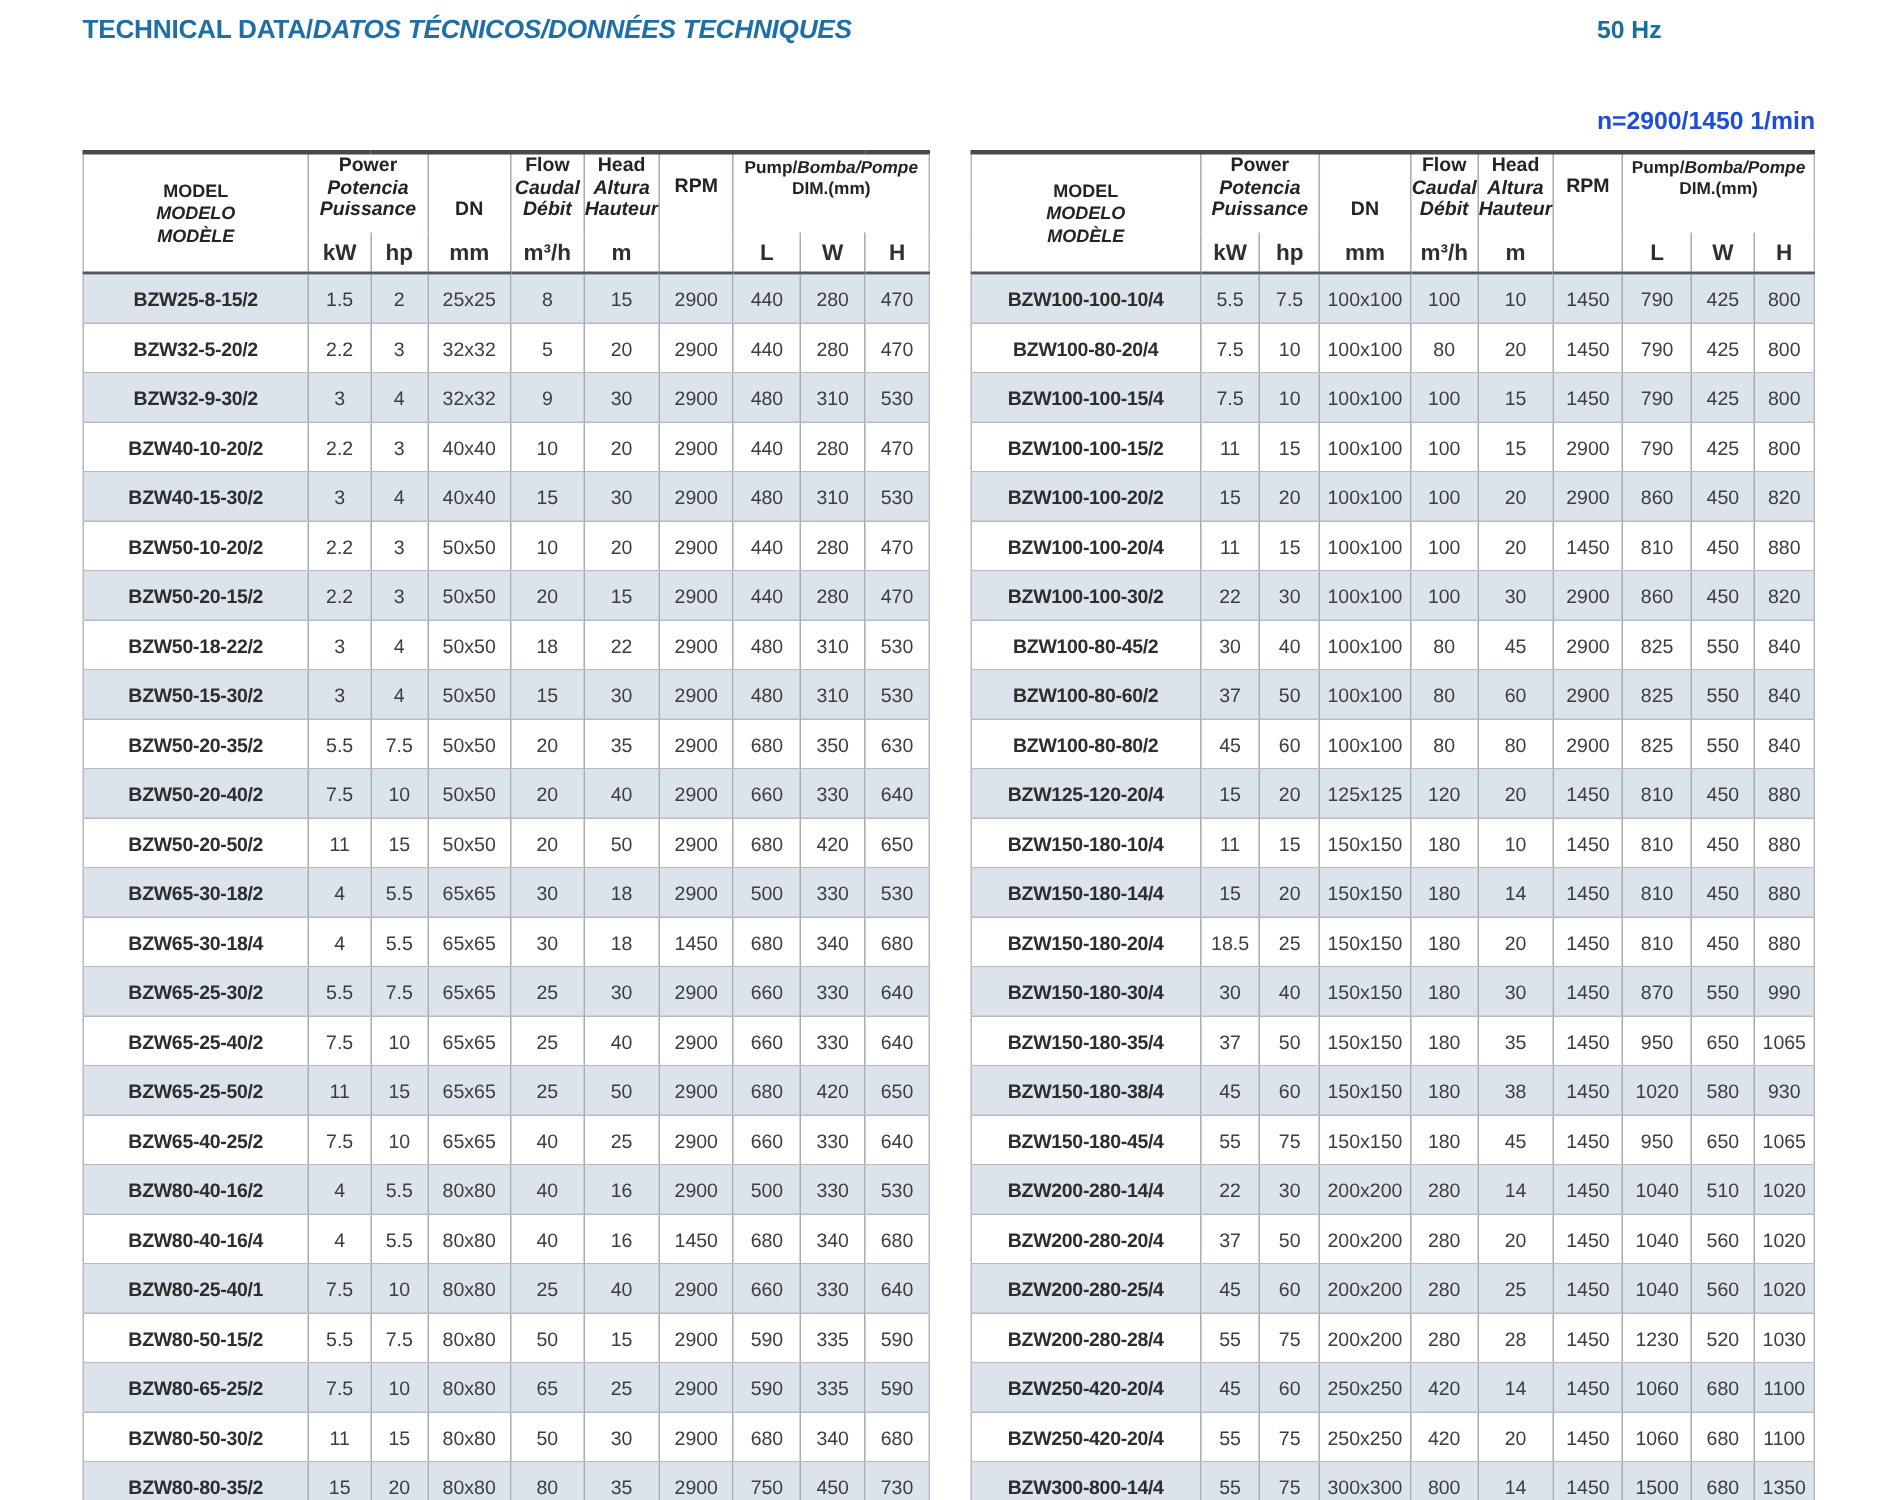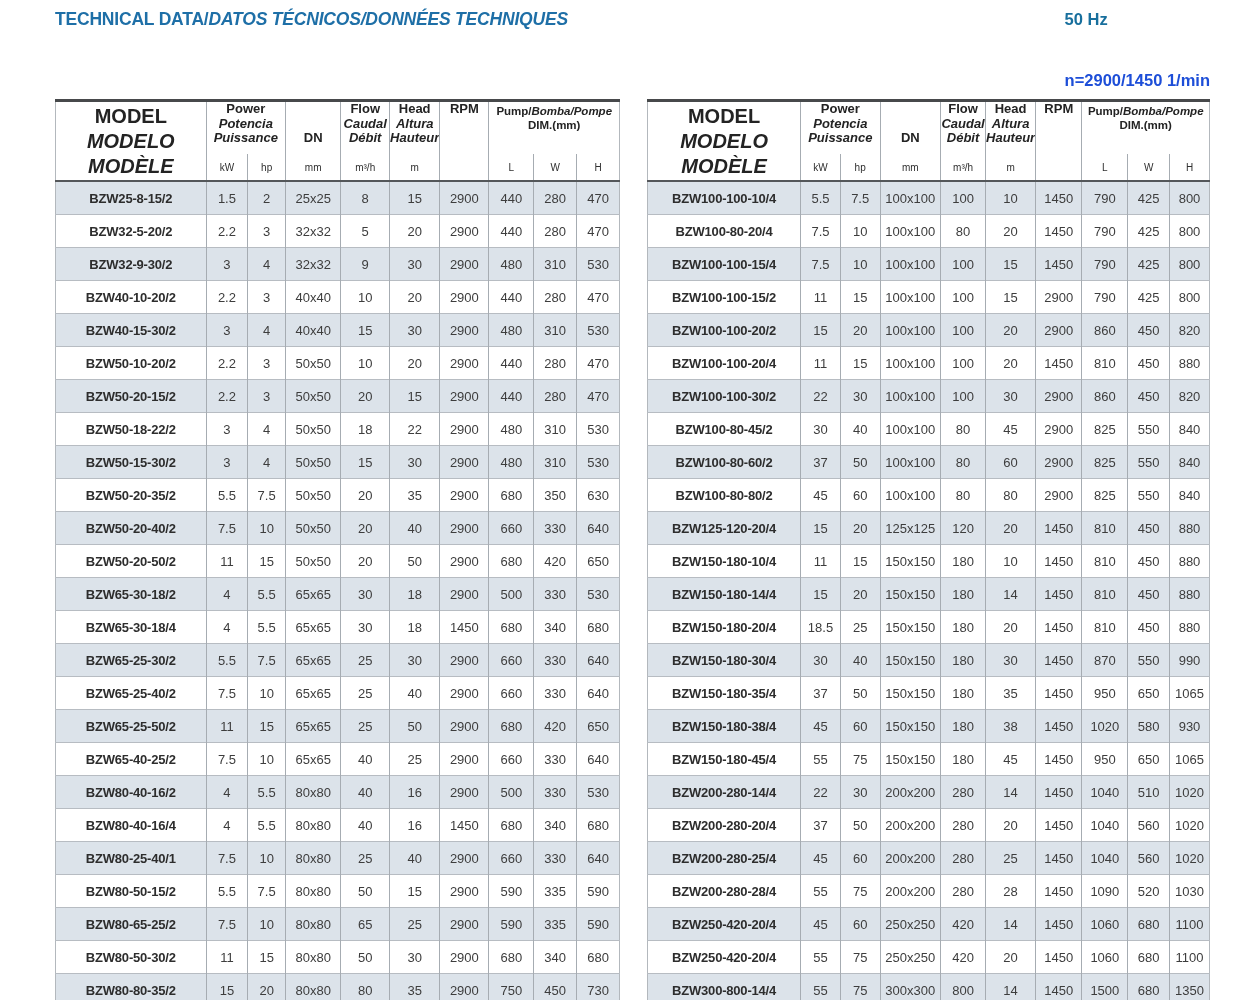--- a/index.html
+++ b/index.html
@@ -25,29 +25,29 @@
     border-top:3px solid #47494b;
     border-left:1px solid #b3b8bd; border-right:1px solid #b3b8bd;
     border-bottom:2px solid #94999e;
   }
   table.spec th, table.spec td { padding:0; text-align:center; overflow:hidden; }
 
   thead th { vertical-align:top; color:#232323; font-weight:bold; }
   .h1 th { border-left:1px solid #a6acb2; height:52px; }
   .h1 th:first-child { border-left:none; }
   .h2 th { border-left:1px solid #a6acb2; height:26px; vertical-align:middle;
-           font-size:10px; font-weight:normal; color:#2f2f2f; }
+           font-size:15px; font-weight:bold; color:#2f2f2f; }
   .rs, .h2 th { border-bottom:2px solid #54575a; }
 
   .hb  { font-weight:bold; font-size:13px; line-height:1.13; }
   .hi  { font-weight:bold; font-style:italic; font-size:13px; line-height:1.13; }
-  .model-h .hb, .model-h .hi { font-size:20px; line-height:1.25; }
+  .model-h .hb, .model-h .hi { font-size:12px; line-height:1.25; }
   .model-h { vertical-align:middle; }
   .dn-h  { padding-top:29px; }
-  .rpm-h { }
+  .rpm-h { padding-top:14px; }
   .pump-h .p1 { font-size:11.5px; line-height:1.2; padding-top:3px; }
   .pump-h .p2 { font-size:11.5px; line-height:1.2; }
 
   tbody td {
     height:32px; font-size:13px; color:#3d3d3d;
     border-left:1px solid #a6acb2; border-top:1px solid #b7bcc2;
   }
   tbody td:first-child { border-left:none; font-weight:bold; color:#2d2d2d; letter-spacing:-0.2px; }
   tbody tr:nth-child(odd) { background:#dce3ea; }
   tbody tr:first-child td { border-top:none;margin-left:33px; }
@@ -751,21 +751,21 @@
             <td>1020</td>
           </tr>
           <tr>
             <td>BZW200-280-28/4</td>
             <td>55</td>
             <td>75</td>
             <td>200x200</td>
             <td>280</td>
             <td>28</td>
             <td>1450</td>
-            <td>1090</td>
+            <td>1230</td>
             <td>520</td>
             <td>1030</td>
           </tr>
           <tr>
             <td>BZW250-420-20/4</td>
             <td>45</td>
             <td>60</td>
             <td>250x250</td>
             <td>420</td>
             <td>14</td>

